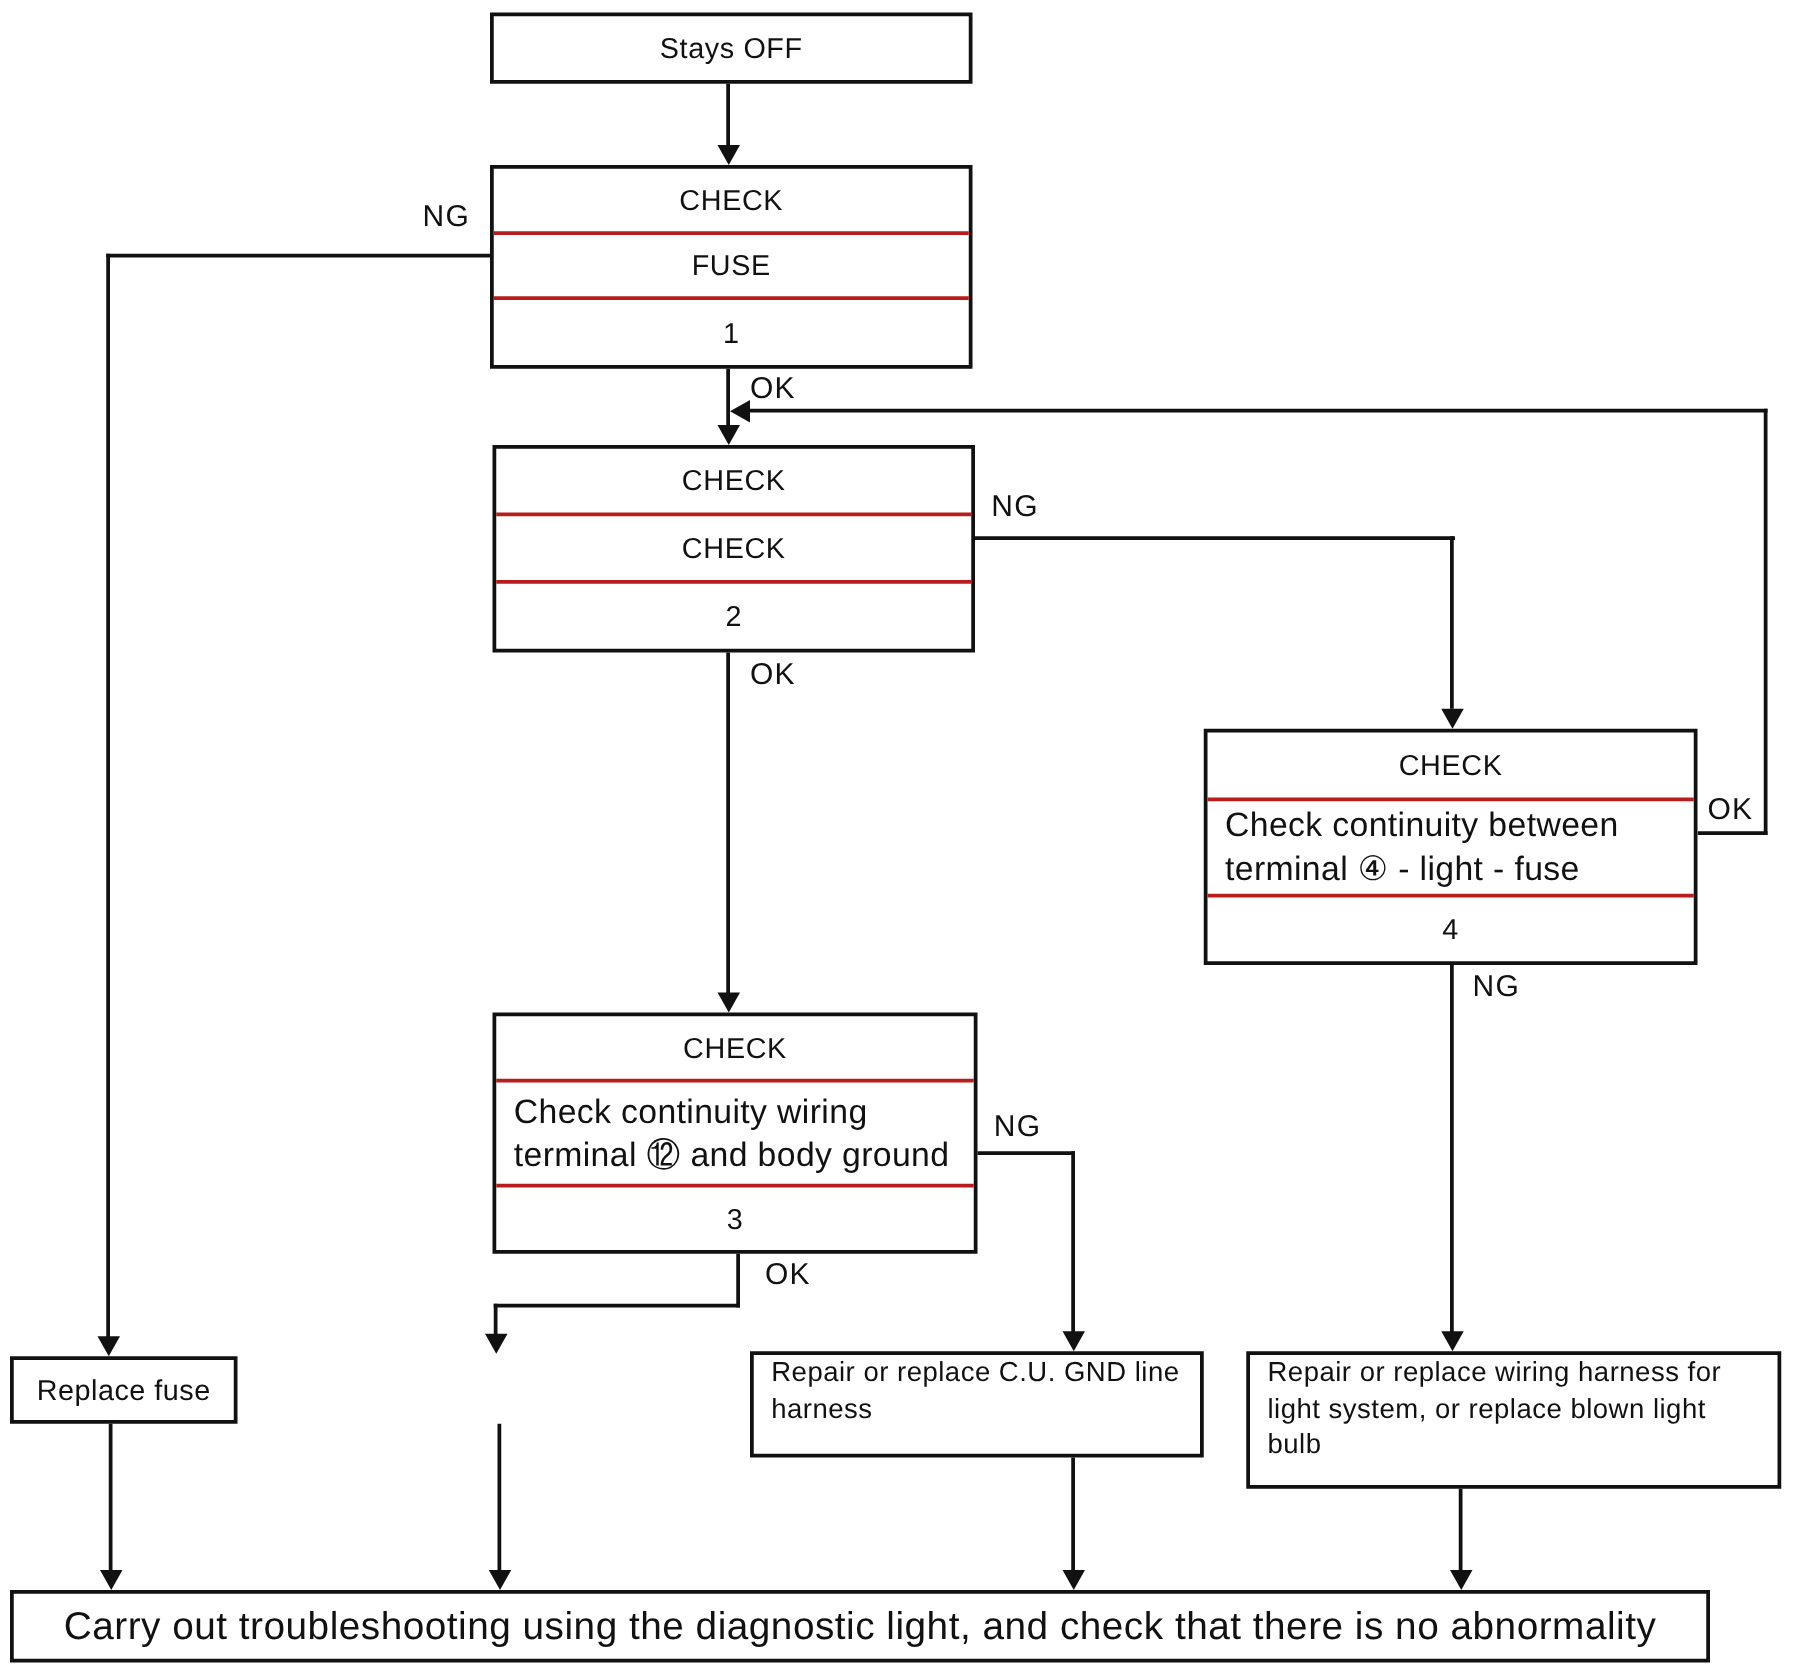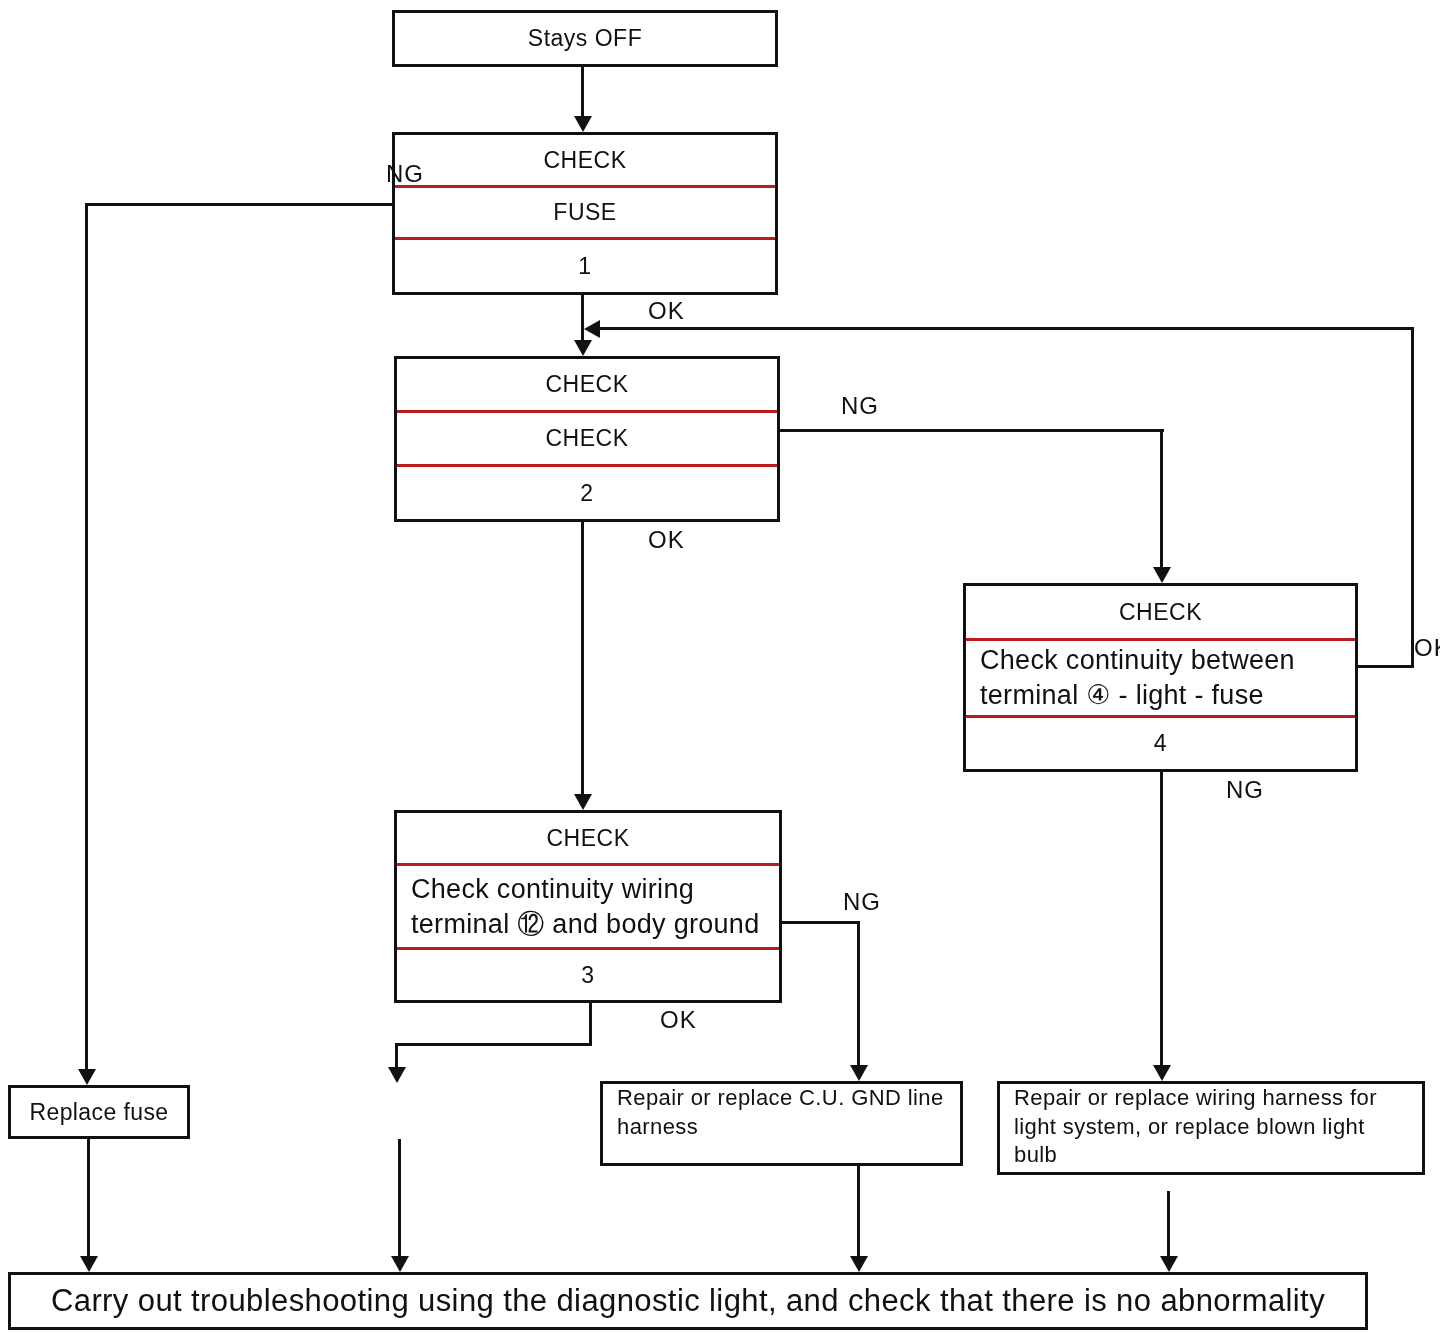--- a/index.html
+++ b/index.html
@@ -65,21 +65,20 @@
   .arr-left {
     position: absolute; width: 0; height: 0;
     border-top: 9px solid transparent;
     border-bottom: 9px solid transparent;
     border-right: 16px solid #111111;
   }
   .edge-label {
     position: absolute;
     font-size: 24px;
     letter-spacing: 1px;
-    margin-left: 48px;
   }
 </style>
 </head>
 <body>
 
 <div id="stage">
 
   <div class="box" style="left:392px; top:10px; width:386px; height:57px;">
     <div class="row" style="flex:1;">Stays OFF</div>
   </div>
@@ -152,21 +151,21 @@
 
   <div class="box single" style="left:8px; top:1085px; width:182px; height:54px;">
     <span style="font-size:23px;">Replace fuse</span>
   </div>
 
 
   <div class="box single left" style="left:600px; top:1081px; width:363px; height:85px;">
     <span>Repair or replace C.U. GND line harness</span>
   </div>
 
-  <div class="box single left" style="left:997px; top:1081px; width:428px; height:94px;">
+  <div class="box single left" style="left:997px; top:1081px; width:428px; height:110px;">
     <span>Repair or replace wiring harness for light system, or replace blown light bulb</span>
   </div>
 
   <div class="vline" style="left:87px; top:1139px; height:119px;"></div>
   <div class="arr-down" style="left:80px; top:1256px;"></div>
 
   <div class="vline" style="left:398px; top:1139px; height:119px;"></div>
   <div class="arr-down" style="left:391px; top:1256px;"></div>
 
   <div class="vline" style="left:857px; top:1166px; height:92px;"></div>

